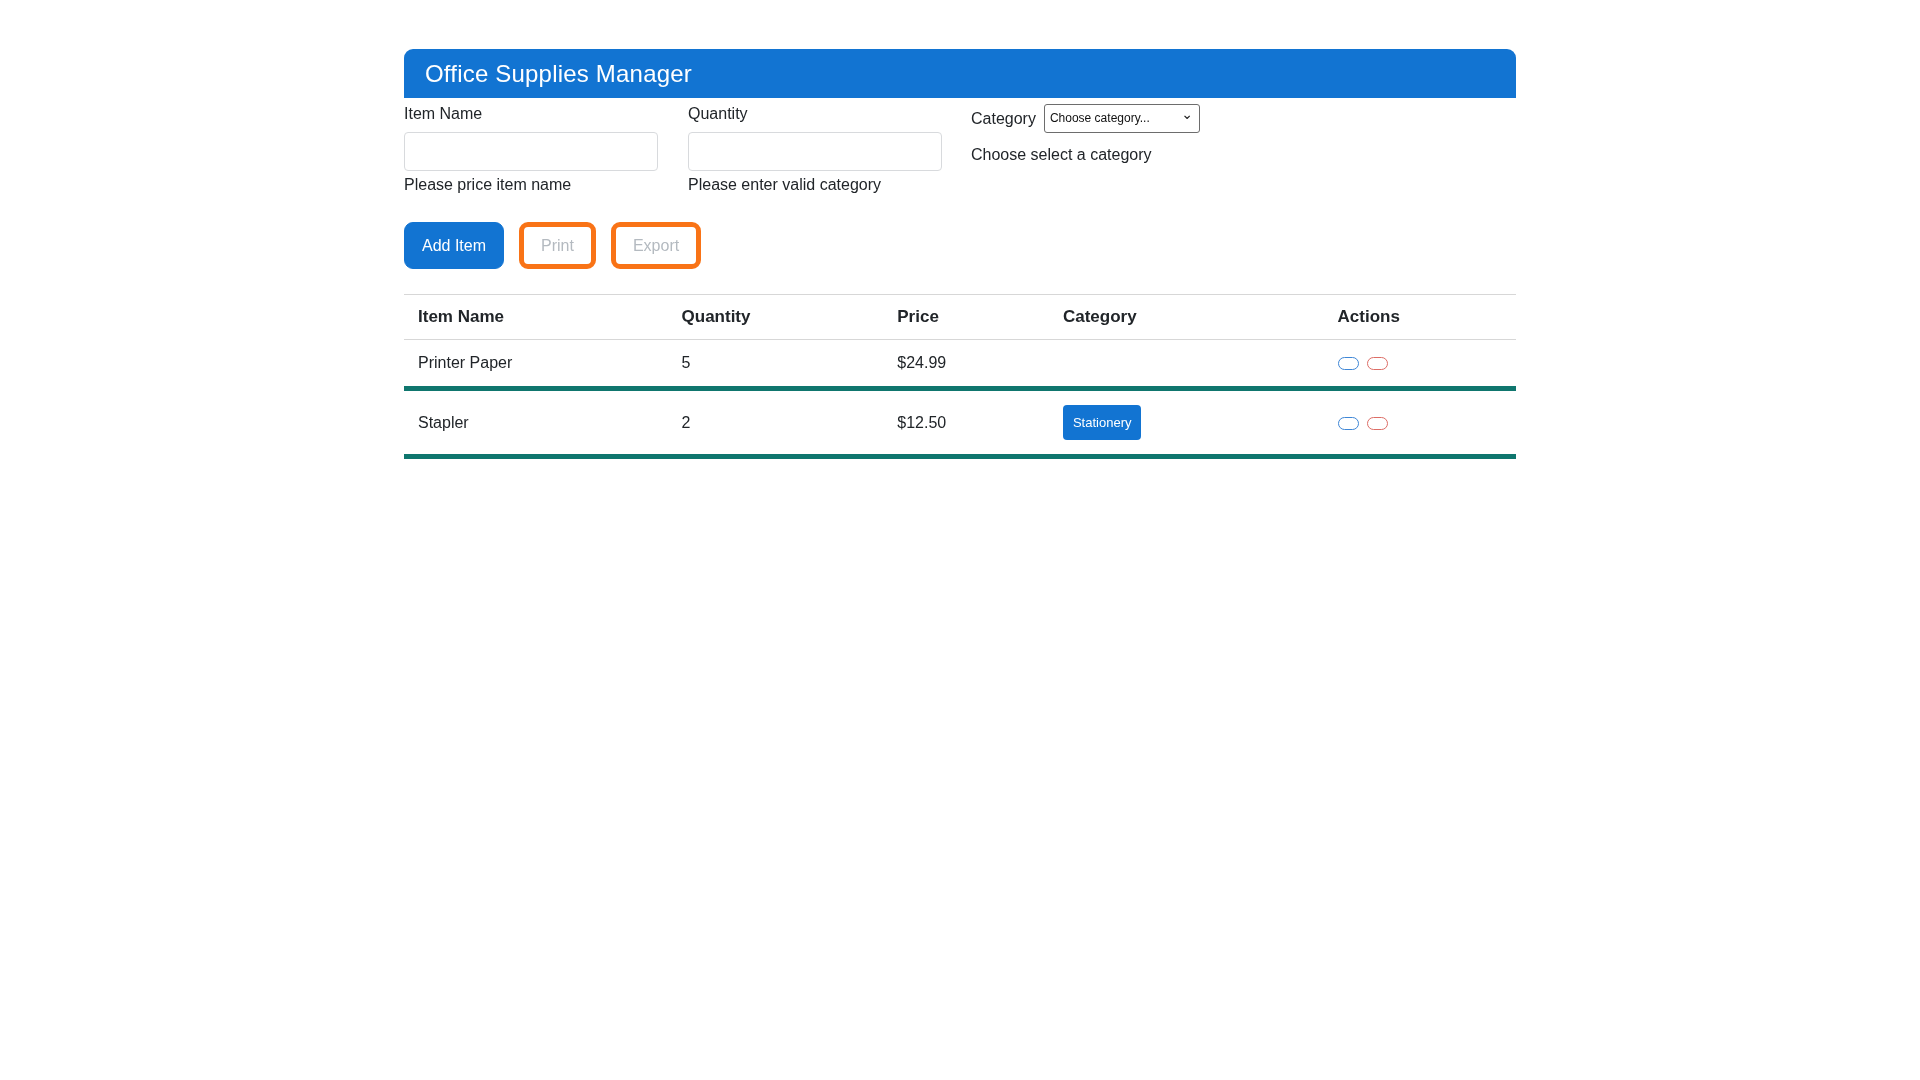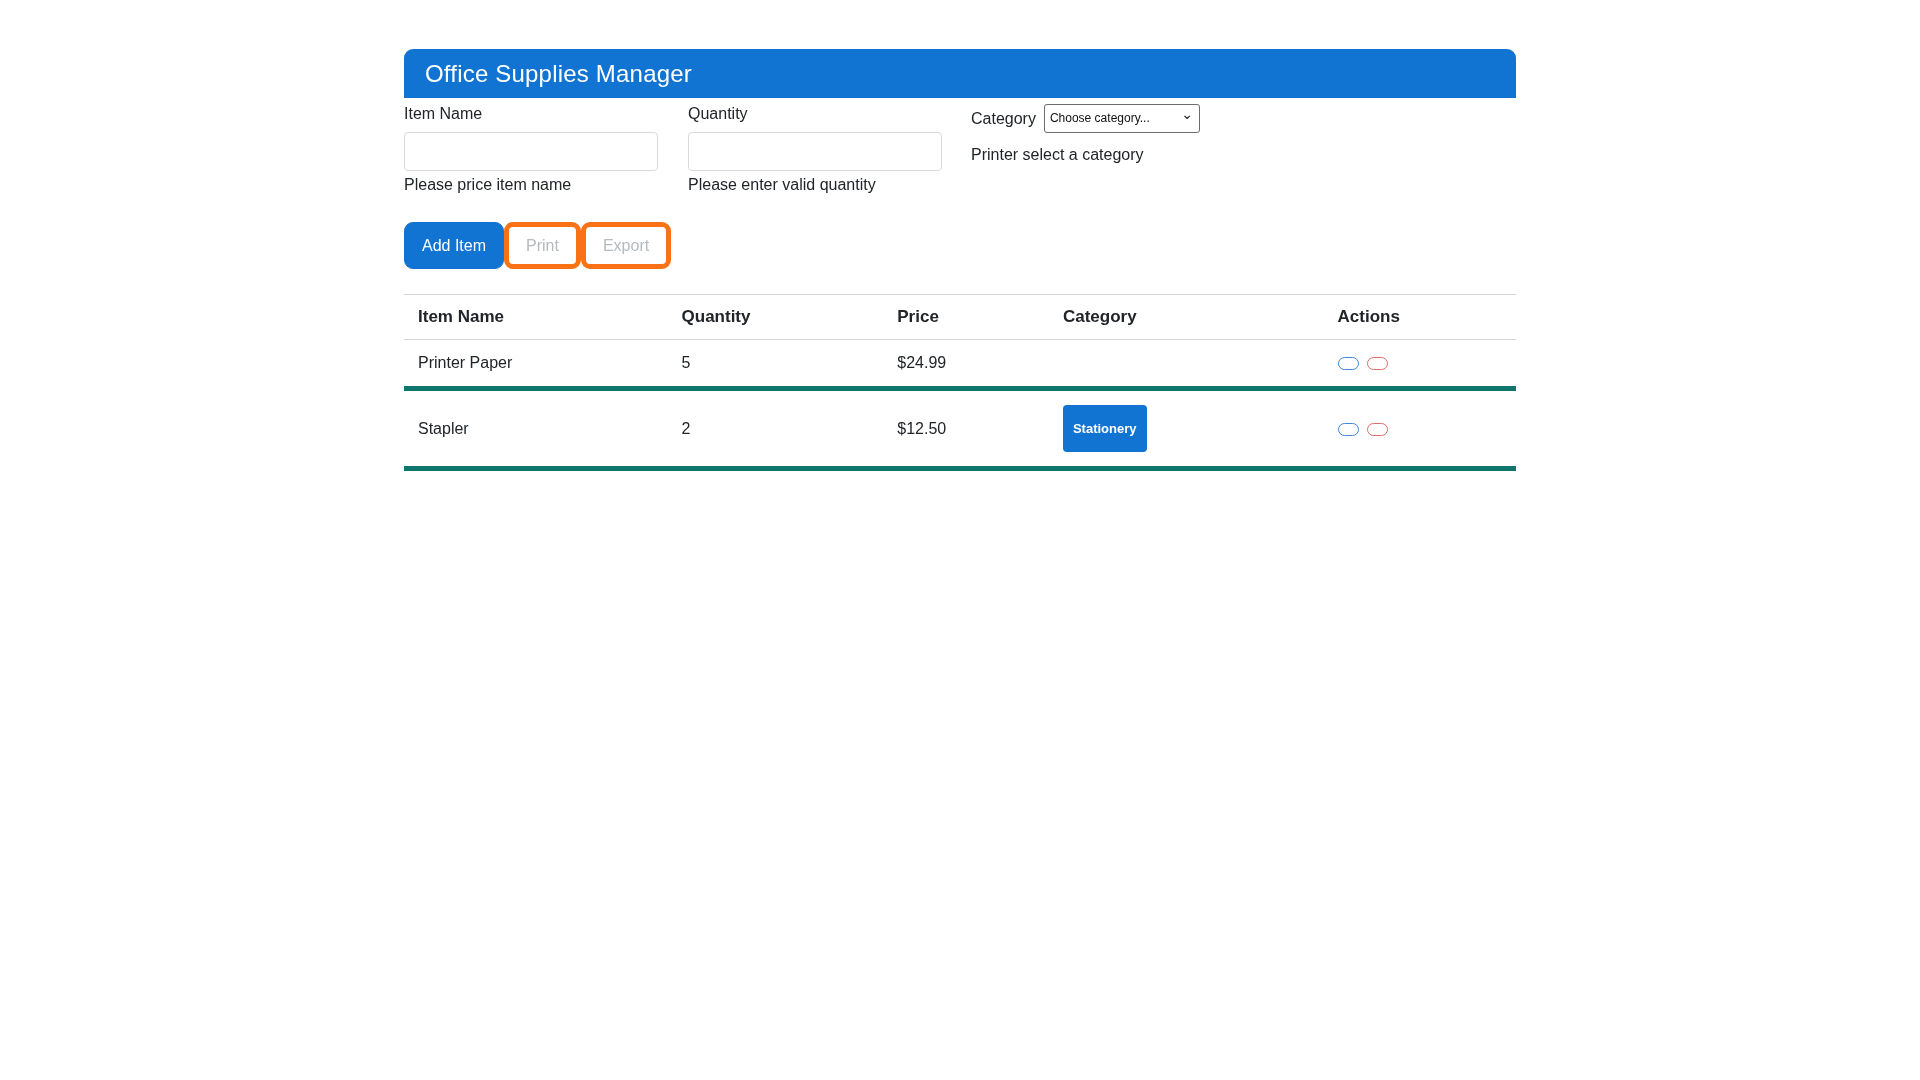--- a/index.html
+++ b/index.html
@@ -63,21 +63,21 @@
   }
   .select-wrap .chevron {
     position: absolute; right: 7px; top: 0px;
     font-size: 14px; color: #222;
     pointer-events: none;
     line-height: 21px;
   }
   .category-error { margin-top: 13px; }
 
   
-  .toolbar { margin-top: 28px; display: flex; gap: 0; }
+  .toolbar { margin-top: 28px; display: flex; gap: 15px; }
   .btn {
     font-family: inherit;
     font-size: 16px;
     border-radius: 9px;
     padding: 9px 17px;
     cursor: pointer;
     line-height: 19px;
   }
   .btn-primary {
     background: #1274d2; color: #ffffff;
@@ -105,23 +105,22 @@
   .items-table td {
     font-size: 16px;
     padding: 14px 14px;
     border-bottom: 5px solid #0f766e;
     vertical-align: middle;
   }
   .badge {
     display: inline-block;
     background: #1274d2; color: #ffffff;
     font-size: 13px;
-    padding: 16px 10px;
+    padding: 10px 10px;
     border-radius: 4px;
-    font-weight: bold;
   }
   .pill {
     display: inline-block;
     width: 21px; height: 13px;
     border-radius: 7px;
     background: #ffffff;
     padding: 0;
     cursor: pointer;
     vertical-align: middle;
   }
@@ -142,35 +141,35 @@
 
     <div class="field">
       <label>Item Name</label>
       <input type="text" style="">
       <div class="error">Please price item name</div>
     </div>
 
     <div class="field">
       <label>Quantity</label>
       <input type="text" style="">
-      <div class="error">Please enter valid quantity</div>
+      <div class="error">Please enter valid category</div>
     </div>
 
 
     <div class="field">
       <div class="category-row">
         <label>Category</label>
         <span class="select-wrap">
           <select>
             <option>Choose category...</option>
           </select>
           <span class="chevron">⌄</span>
         </span>
       </div>
-      <div class="error category-error">Printer select a category</div>
+      <div class="error category-error">Choose select a category</div>
     </div>
 
   </div>
 
   <div class="toolbar">
     <button class="btn btn-primary">Add Item</button>
     <button class="btn btn-light">Print</button>
     <button class="btn btn-light">Export</button>
   </div>
 

